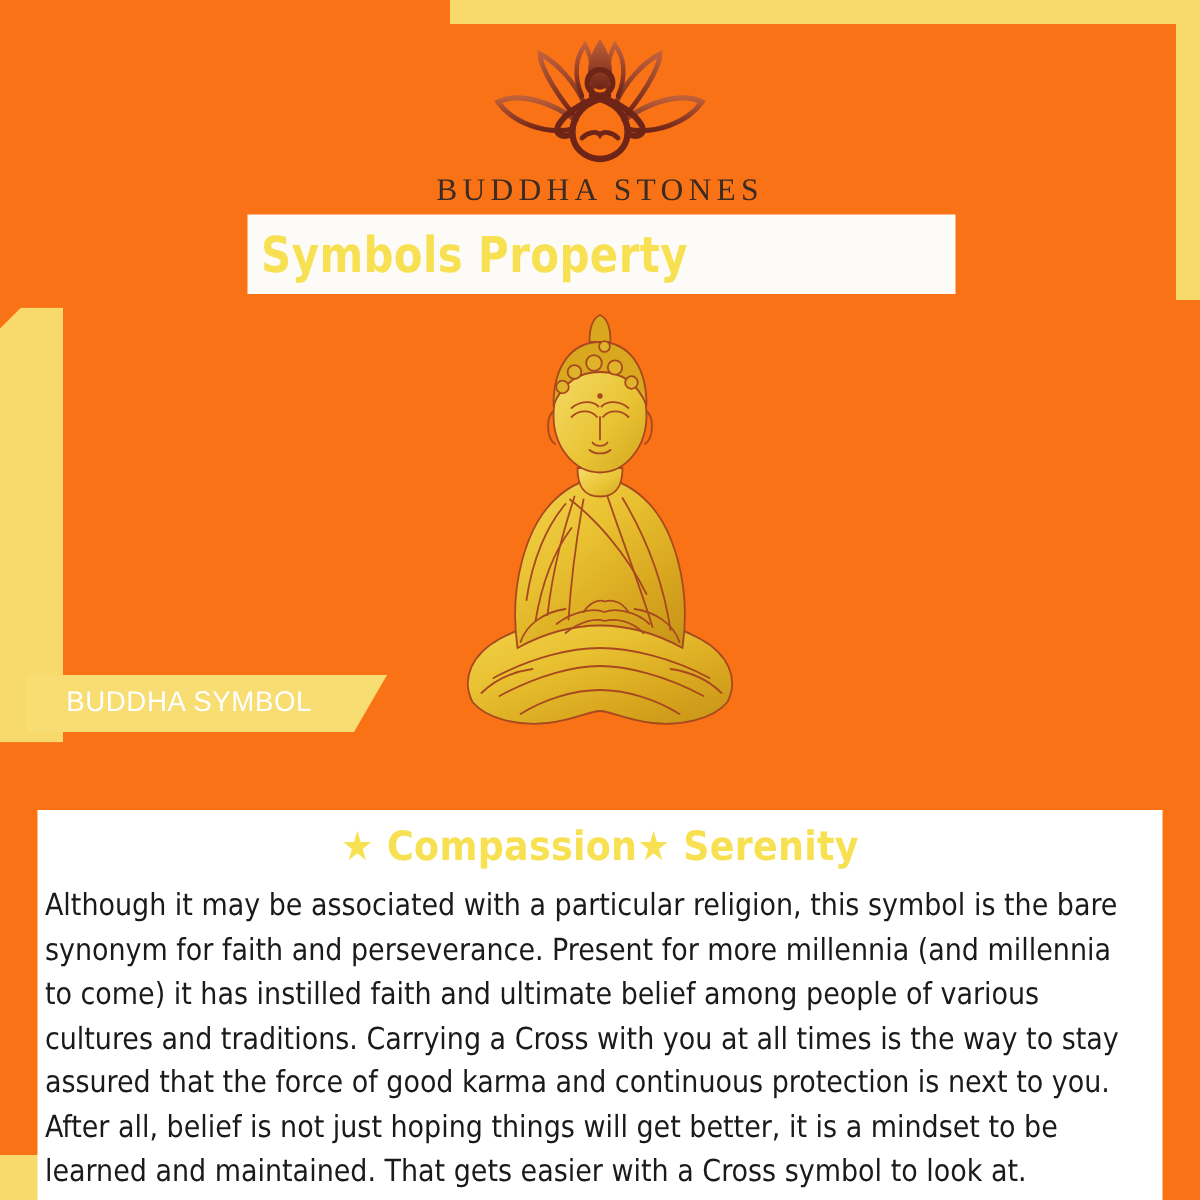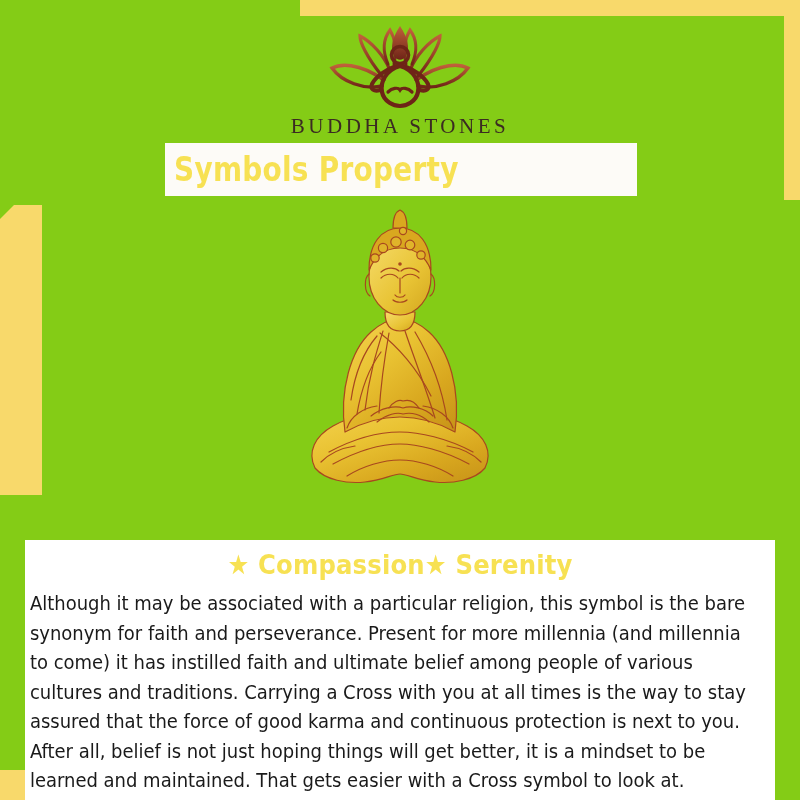--- a/index.html
+++ b/index.html
@@ -8,21 +8,21 @@
     width: 800px;
     height: 800px;
     overflow: hidden;
     font-family: "Liberation Sans", sans-serif;
   }
 
   #page {
     position: relative;
     width: 800px;
     height: 800px;
-    background: #84cc16;
+    background: #f97316;
     overflow: hidden;
   }
 
   
   .frame-top {
     position: absolute;
     top: 0; left: 300px;
     width: 500px; height: 16px;
     background: #f8d96b;
   }
@@ -264,19 +264,22 @@
 
         <path d="M44 252 C70 238 96 232 115 232 C134 232 162 238 188 252"></path>
         <path d="M48 264 C74 250 98 244 115 244 C132 244 158 250 184 264"></path>
         <path d="M36 262 C44 254 56 248 70 246"></path>
         <path d="M196 262 C188 254 176 248 162 246"></path>
         <path d="M62 276 C78 266 98 260 115 260 C132 260 152 266 168 276"></path>
       </g>
     </svg>
   </div>
 
+  <div class="symbol-tag">
+    <span class="symbol-tag-label">BUDDHA SYMBOL</span>
+  </div>
 
   <div class="content-panel">
     <div class="headline">★ Compassion★ Serenity</div>
     <p class="body-copy">Although it may be associated with a particular religion, this symbol is the bare synonym for faith and perseverance. Present for more millennia (and millennia to come) it has instilled faith and ultimate belief among people of various cultures and traditions. Carrying a Cross with you at all times is the way to stay assured that the force of good karma and continuous protection is next to you. After all, belief is not just hoping things will get better, it is a mindset to be learned and maintained. That gets easier with a Cross symbol to look at.</p>
   </div>
 
 </div>
 
 </body></html>

